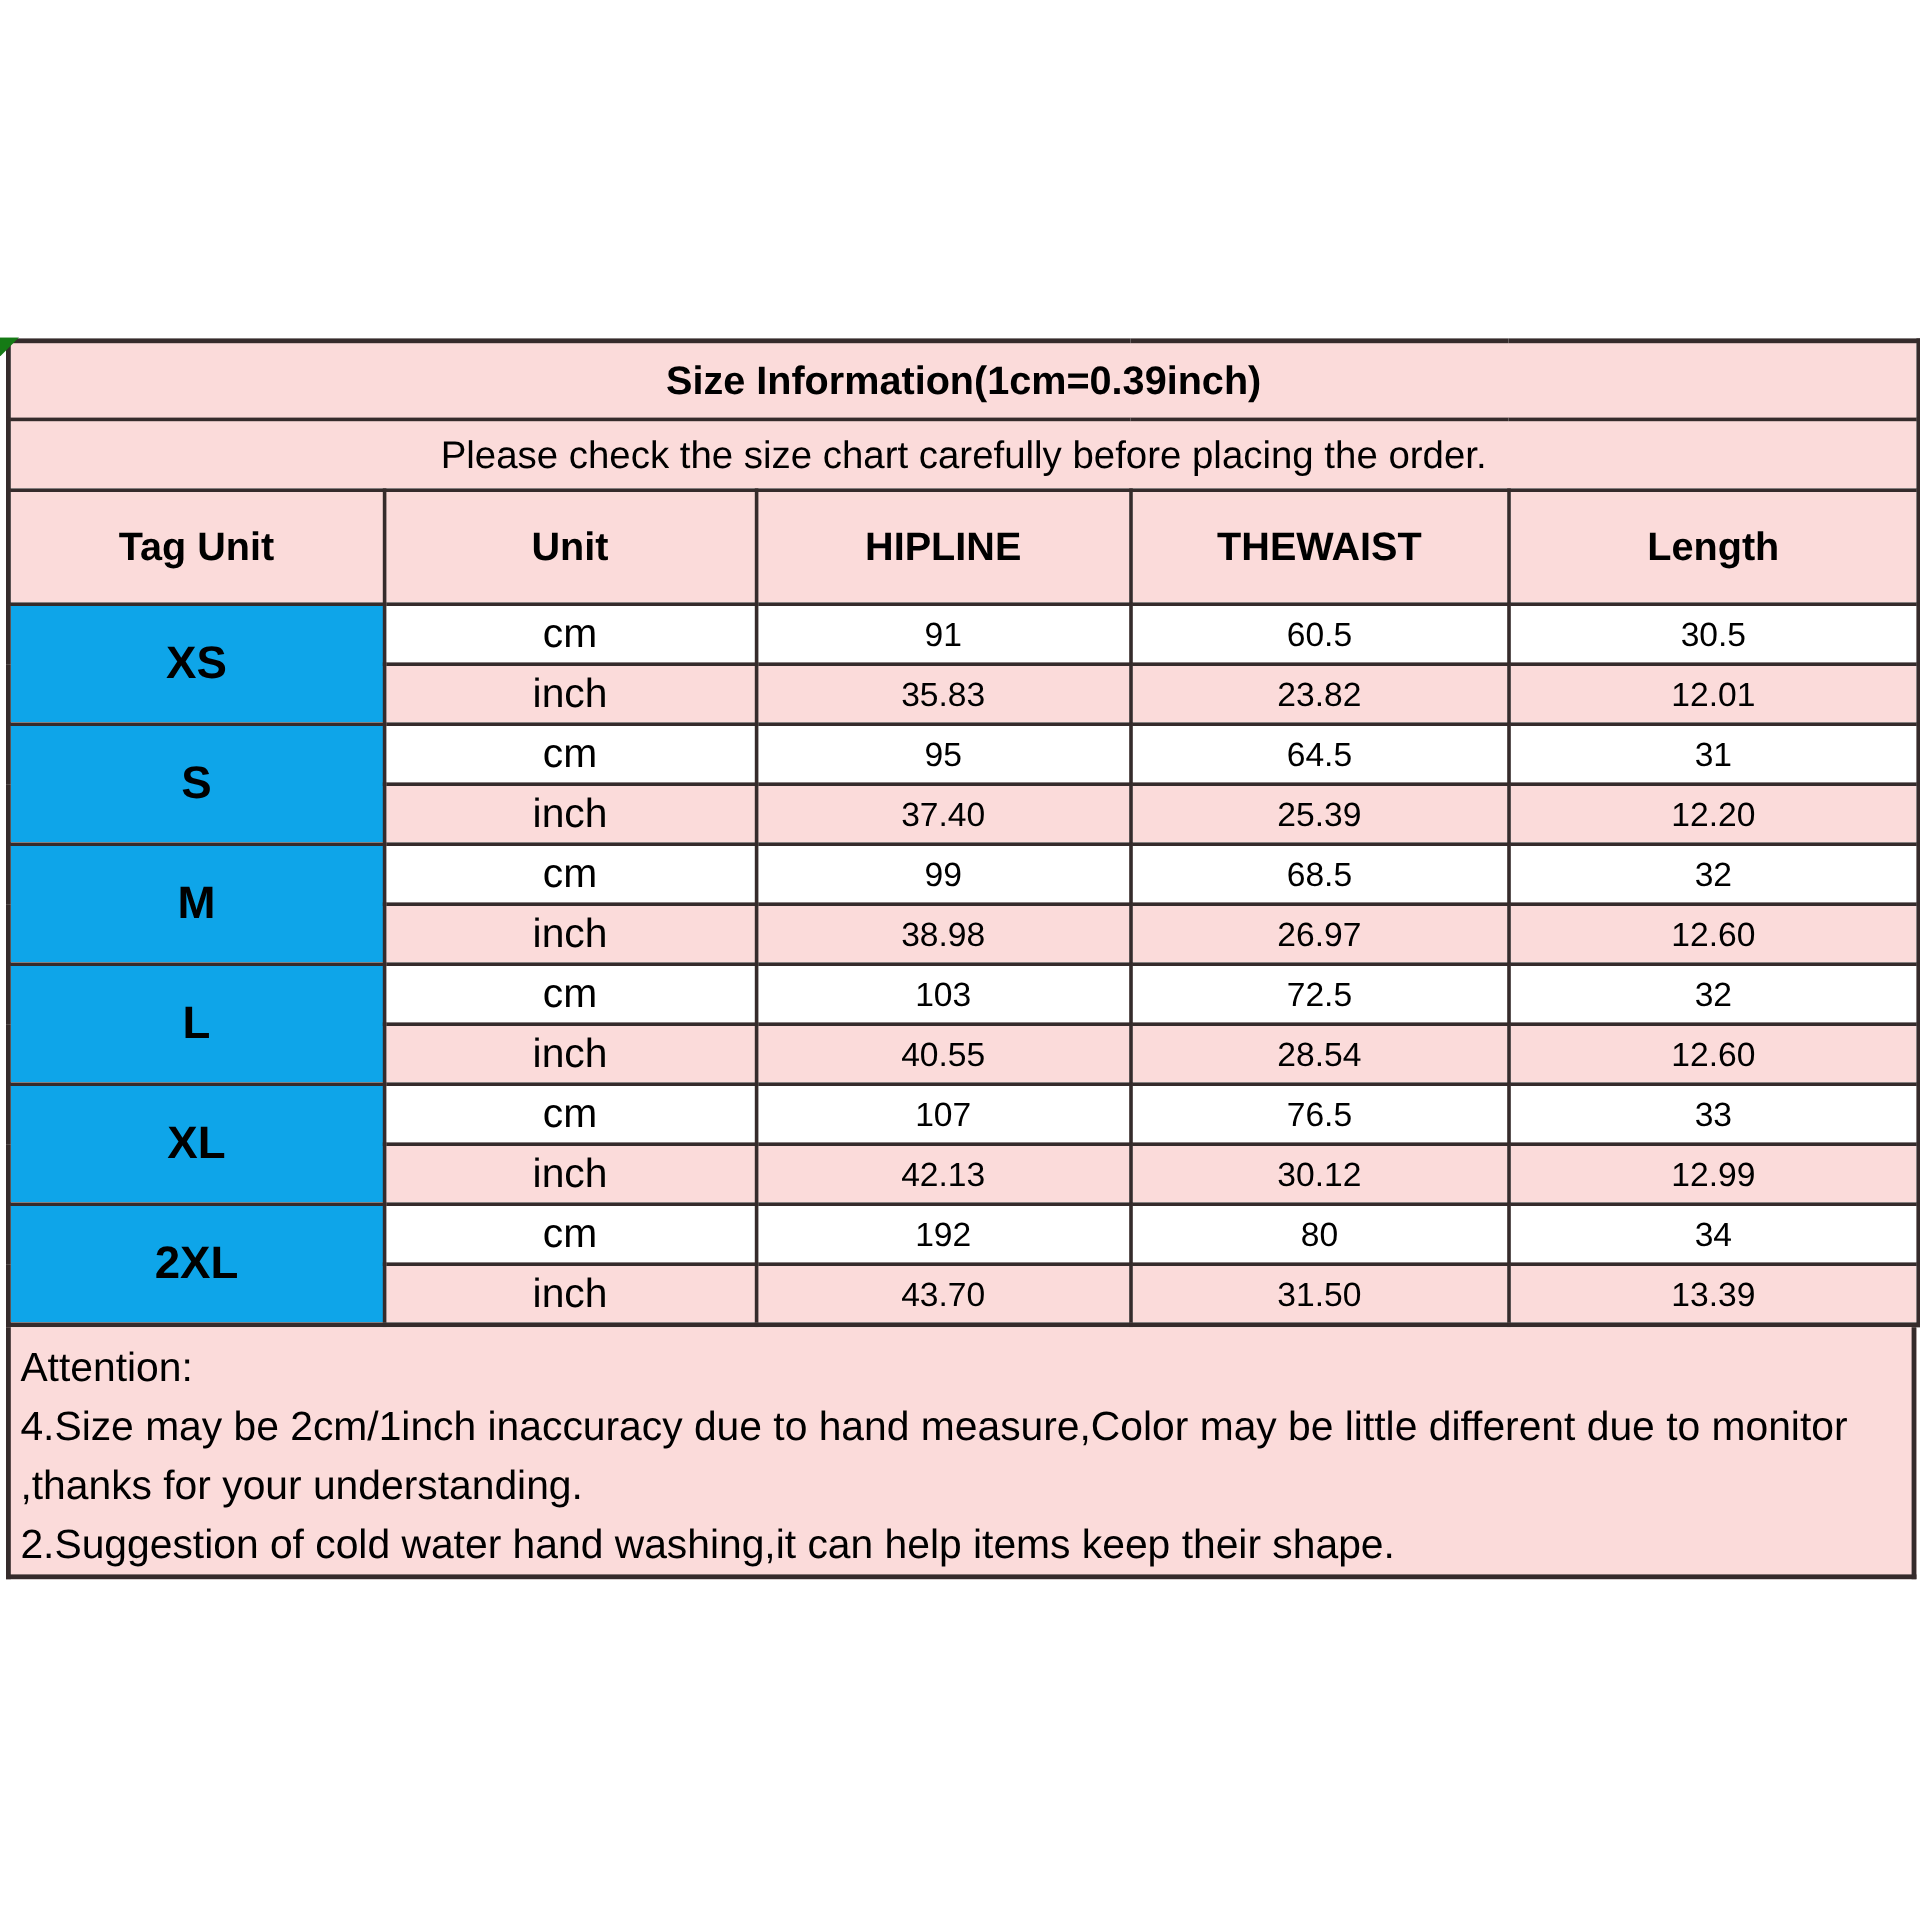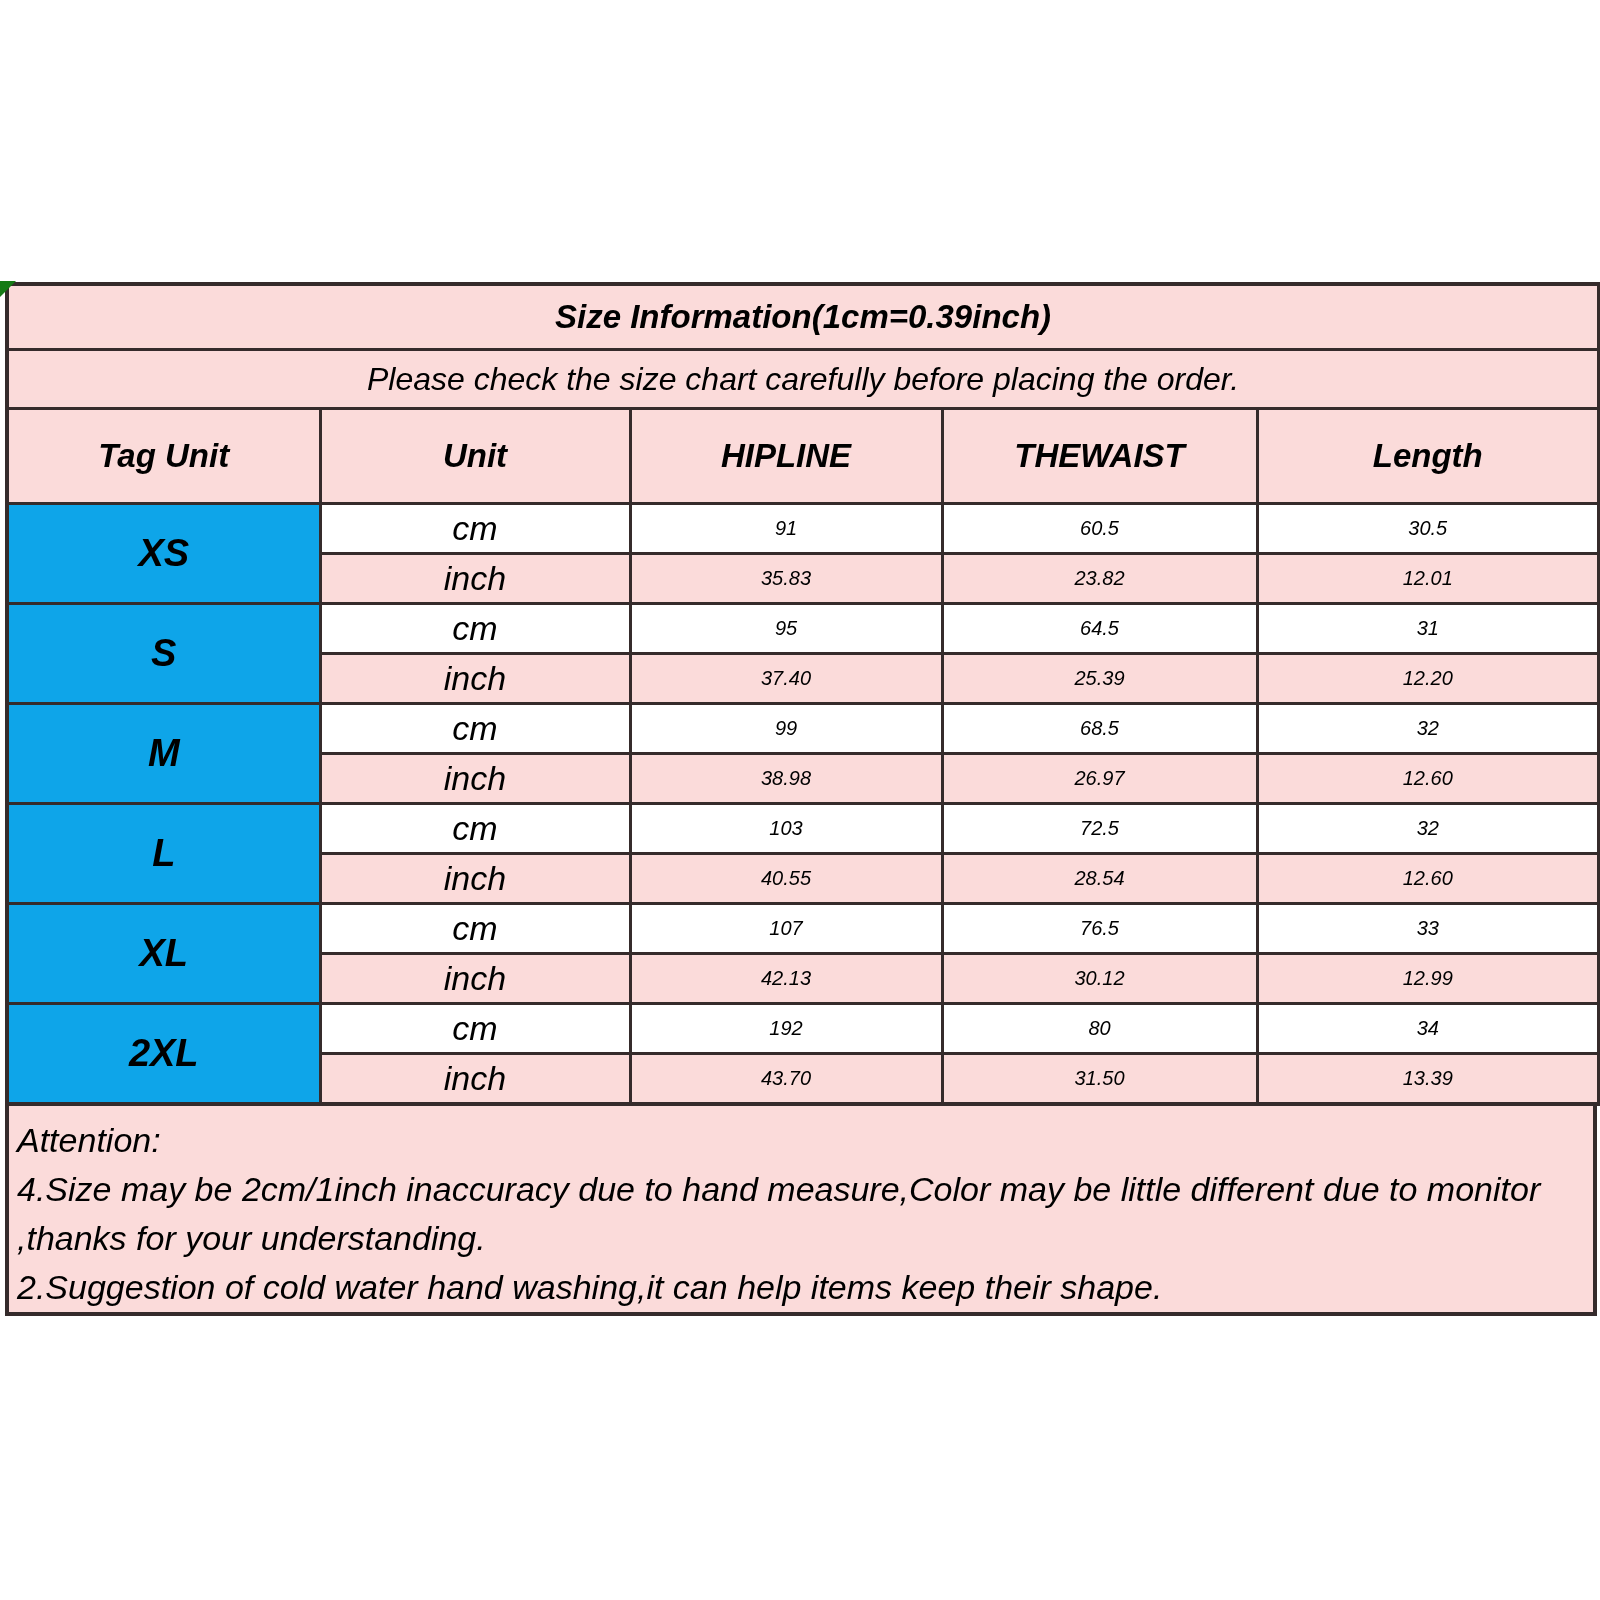--- a/index.html
+++ b/index.html
@@ -9,21 +9,20 @@
     height: 1600px;
     background: #ffffff;
     overflow: hidden;
     font-family: "Liberation Sans", "DejaVu Sans", sans-serif;
     color: #000000;
   }
   #stage {
     position: relative;
     width: 1520px;
     height: 1600px;
-    font-style: italic;
   }
   #corner-marker {
     position: absolute;
     left: 0px;
     top: 281px;
     width: 16px;
     height: 16px;
     background: #157a15;
     clip-path: polygon(0 0, 100% 0, 0 100%);
     z-index: 3;
@@ -70,21 +69,21 @@
     font-weight: bold;
   }
   tr.row-data td { height: 47px; }
 
   td.size-cell {
     font-size: 38px;
     font-weight: bold;
     background: #0ea5e9;
   }
   td.unit-cell { font-size: 34px; }
-  td.val-cell  { font-size: 20px; }
+  td.val-cell  { font-size: 28px; }
 
   #attention-block {
     border: 4px solid #352b2b;
     border-top: none;
     background: #fbdbda;
     padding: 10px 8px 0 8px;
     font-size: 34px;
     line-height: 49px;
   }
   #attention-block div { white-space: nowrap; }

